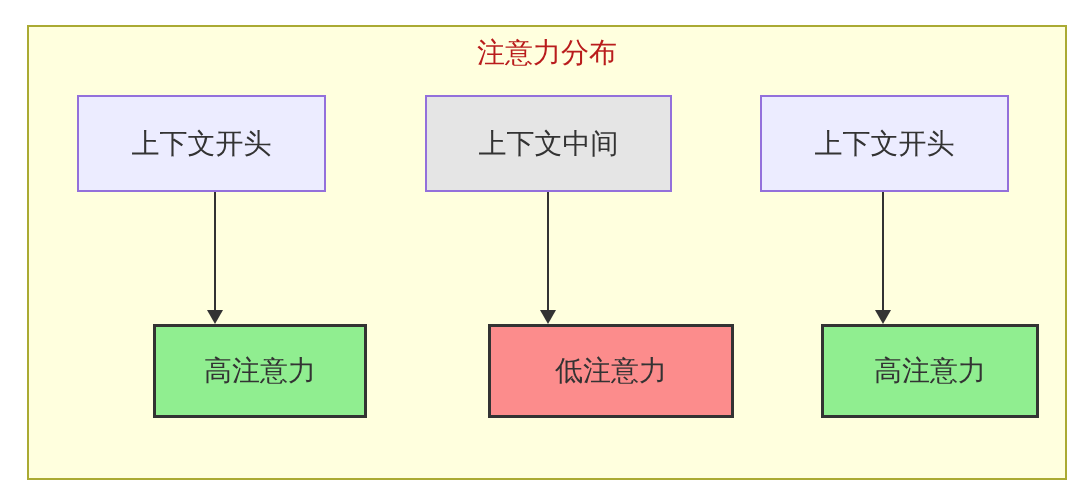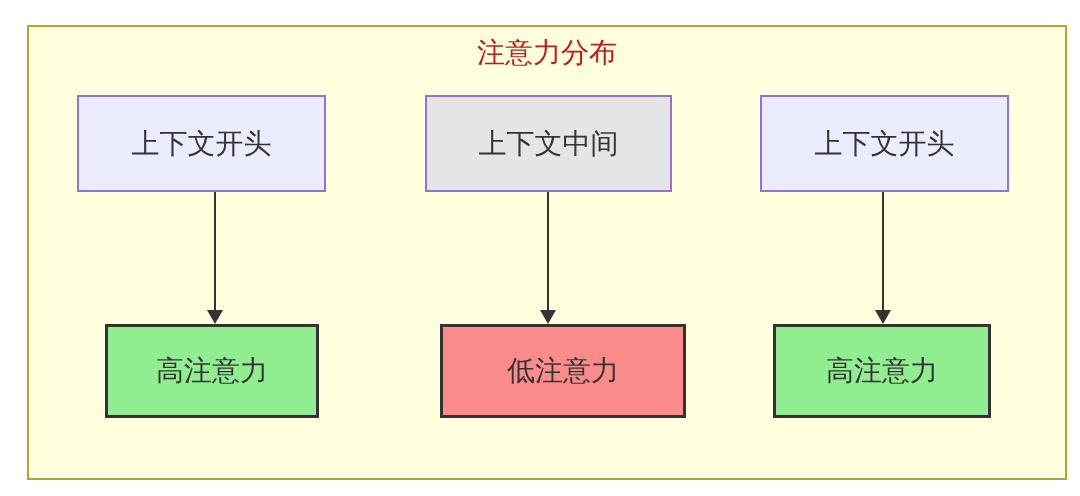--- a/index.html
+++ b/index.html
@@ -49,20 +49,21 @@
   .source-node {
     top: 68px;
     height: 97px;
     background: #ececff;
     border: 2px solid #9370db;
   }
   .target-node {
     top: 297px;
     height: 94px;
     border: 3px solid #333333;
+    margin-left: 48px;
   }
   .src-1 { left: 48px;  width: 249px; }
   .src-2 { left: 396px; width: 247px; }
   .src-3 { left: 731px; width: 249px; }
   .tgt-1 { left: 76px;  width: 214px; }
   .tgt-2 { left: 411px; width: 246px; }
   .tgt-3 { left: 744px; width: 218px; }
   .arrow {
     position: absolute;
     top: 165px;

